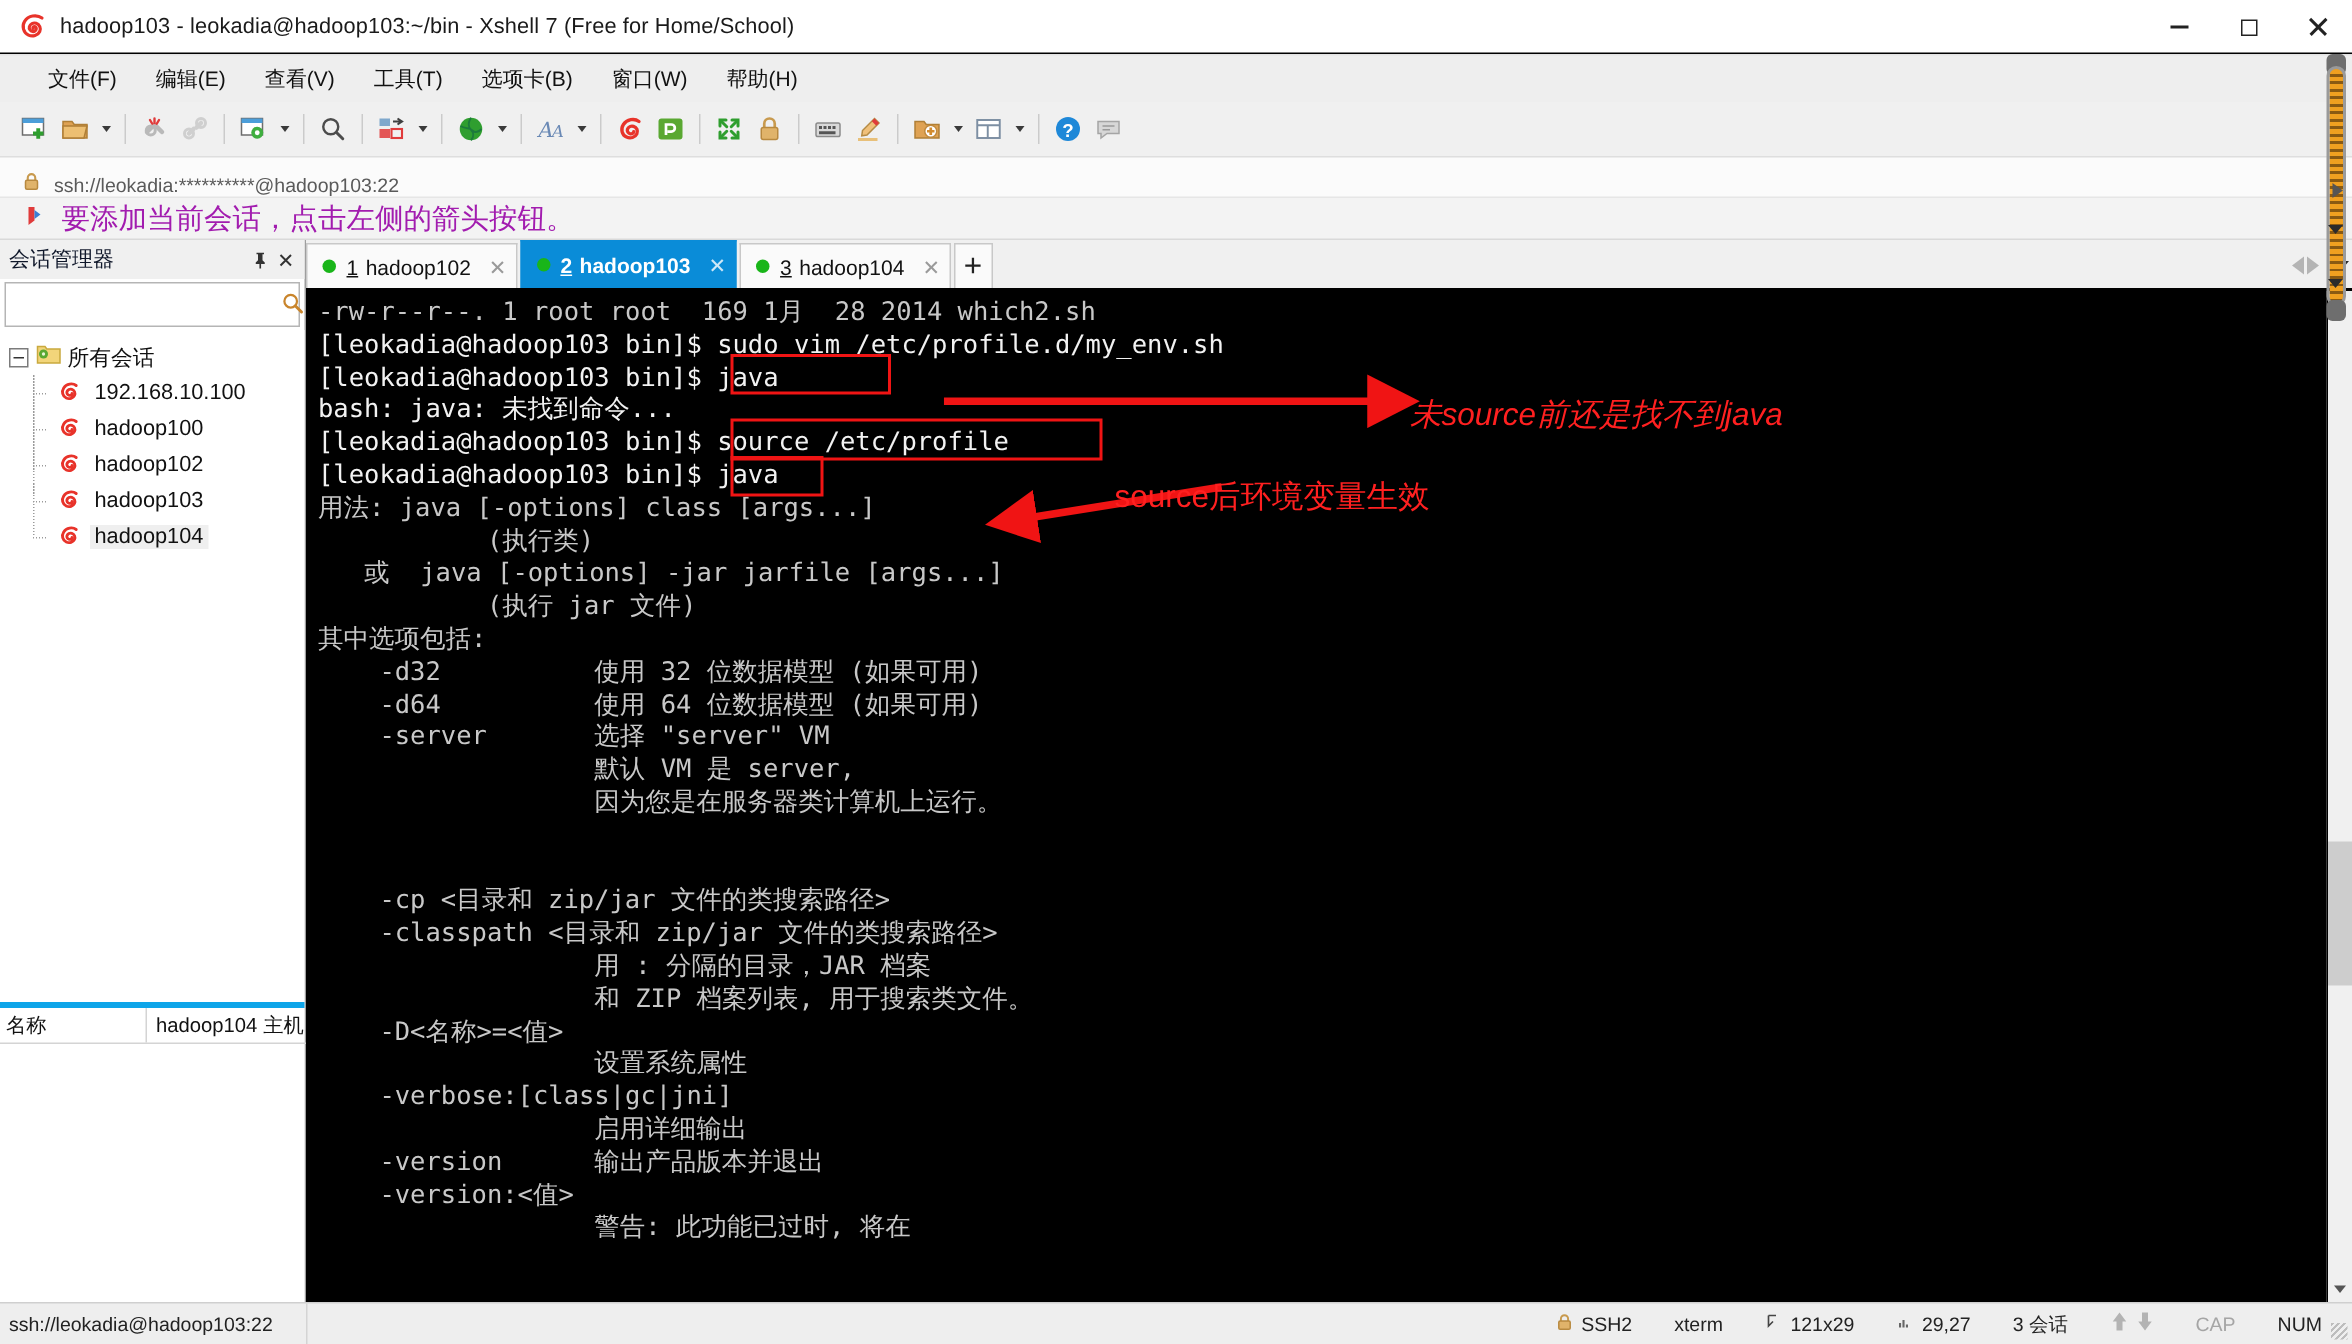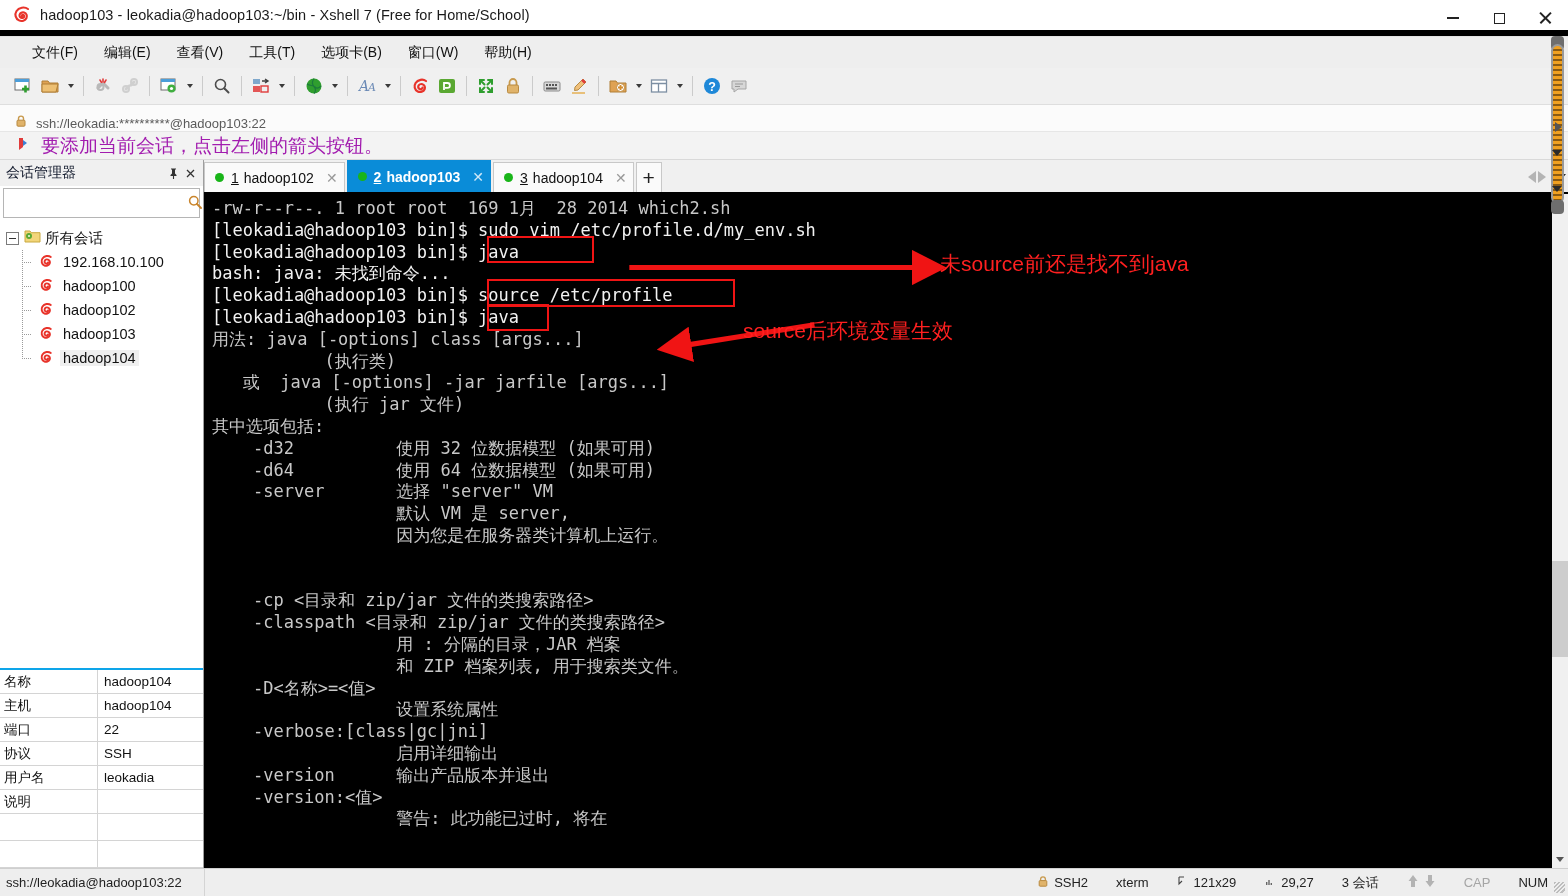--- a/index.html
+++ b/index.html
@@ -8,21 +8,21 @@
     font-family: "Liberation Sans", sans-serif;
     font-size: 13px;
     background: #ffffff;
     overflow: hidden;
   }
   #app { position: relative; width: 1568px; height: 896px; display: flex; flex-direction: column; }
 
   
   .titlebar {
     height: 36px; background: #ffffff; display: flex; align-items: center;
-    border-bottom: 6px solid #000000; flex: 0 0 36px; position: relative;
+    border-bottom: 1px solid #000000; flex: 0 0 36px; position: relative;
   }
   .titlebar .app-icon {
     width: 20px; height: 20px; margin-left: 12px; margin-right: 8px;
     position: relative; flex: 0 0 20px;
   }
   .titlebar .title-text { font-size: 14.5px; color: #1a1a1a; letter-spacing: .1px; }
   .winbtns { position: absolute; right: 0; top: 0; height: 36px; display: flex; }
   .winbtn { width: 46px; height: 36px; display: flex; align-items: center; justify-content: center; }
   .glyph-min { width: 12px; height: 1.5px; background: #222; }
   .glyph-max { width: 11px; height: 11px; border: 1.4px solid #222; }
@@ -90,21 +90,21 @@
     content: ""; position: absolute; left: 0; top: 0; bottom: 0; width: 1px;
     background: repeating-linear-gradient(to bottom, #9a9a9a 0 1px, transparent 1px 2px);
   }
   .tree-node .dashline::after {
     content: ""; position: absolute; left: 0; top: 12px; width: 9px; height: 1px;
     background: repeating-linear-gradient(to right, #9a9a9a 0 1px, transparent 1px 2px);
   }
   .tree-node:last-child .dashline::before { bottom: 50%; }
 
   
-  .sb-props { flex: 0 0 200px; border-top: 2px solid #0ea5e9; background: #fff; display: flex; flex-direction: column; }
+  .sb-props { flex: 0 0 200px; border-top: 4px solid #0ea5e9; background: #fff; display: flex; flex-direction: row; }
   .prow { display: flex; height: 24px; border-bottom: 1px solid #d4d4d4; }
   .pkey { width: 98px; flex: 0 0 98px; font-size: 13.5px; color: #111; padding-left: 4px; display: flex; align-items: center;
           border-right: 1px solid #d4d4d4; }
   .pval { flex: 1; font-size: 13.5px; color: #111; padding-left: 6px; display: flex; align-items: center; }
   .pfill { flex: 1; border-right: none; display: flex; }
   .pfill .c1 { width: 98px; flex: 0 0 98px; border-right: 1px solid #d4d4d4; }
   .pfill .c2 { flex: 1; }
 
   
   .mainarea { flex: 1 1 auto; display: flex; flex-direction: column; min-width: 0; background: #f0f0f0; }
@@ -555,21 +555,21 @@
             </marker>
           </defs>
           <line x1="425" y1="72" x2="712" y2="72" stroke="#f01414" stroke-width="5" marker-end="url(#ah)"></line>
           <line x1="610" y1="128" x2="482" y2="148" stroke="#f01414" stroke-width="5" marker-end="url(#ah)"></line>
         </svg>
 
         <div class="anno abox" style="left:283px; top:42px; width:107px; height:27px;"></div>
         <div class="anno abox" style="left:283px; top:85px; width:248px; height:28px;"></div>
         <div class="anno abox" style="left:283px; top:110px; width:62px; height:27px;"></div>
 
-        <div class="anno atext" style="left:736px; top:56px;">未source前还是找不到java</div>
+        <div class="anno atext" style="left:736px; top:68px;font-style:italic;">未source前还是找不到java</div>
         <div class="anno atext" style="left:539px; top:123px;">source后环境变量生效</div>
 
       </div>
     </div>
   </div>
 
   <div class="statusbar">
     <div class="sb-left">ssh://leokadia@hadoop103:22</div>
     <div class="sb-spacer"></div>
     <div class="sb-cell">

